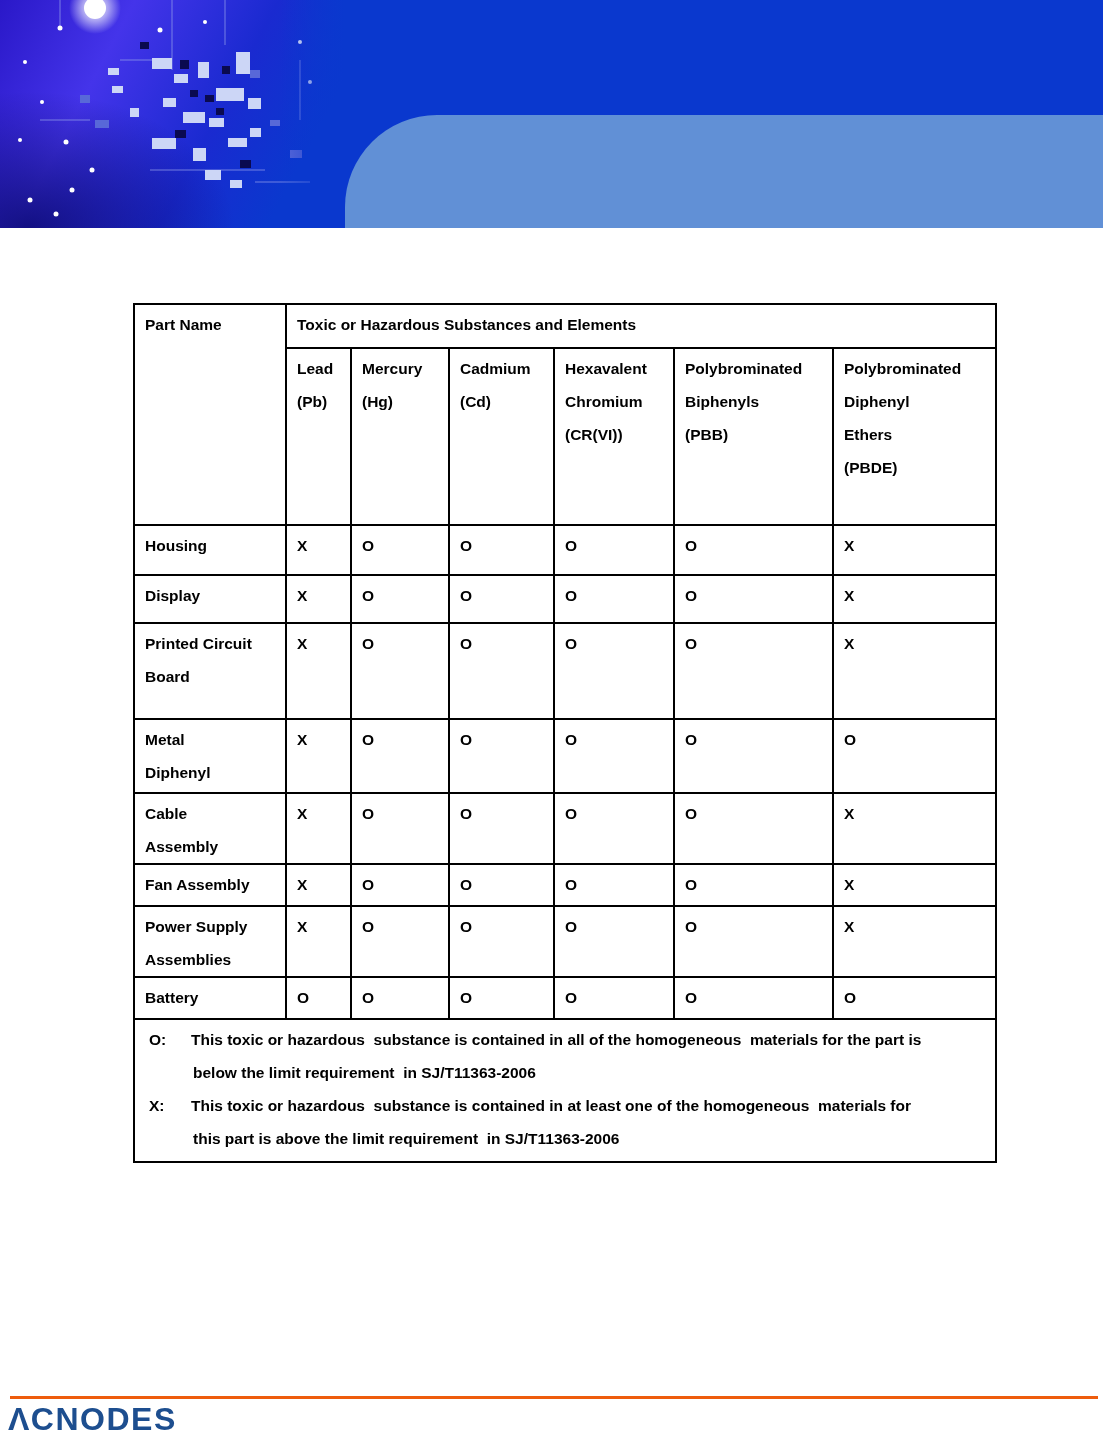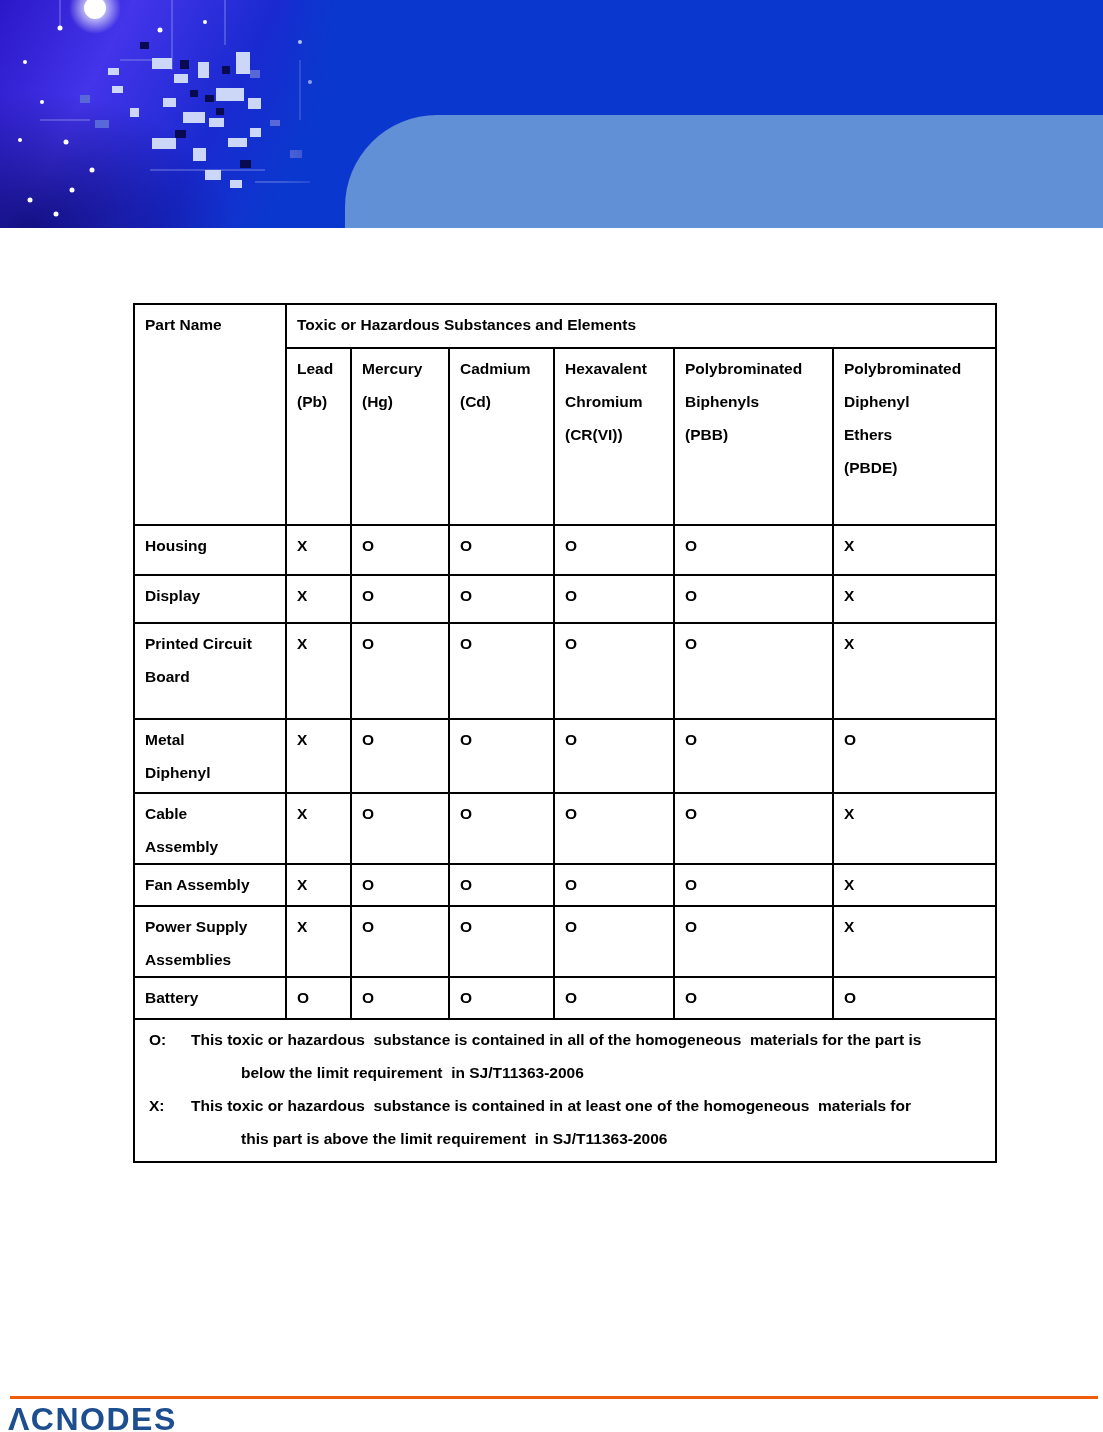--- a/index.html
+++ b/index.html
@@ -30,21 +30,21 @@
   }
   th.group-head { vertical-align:middle; padding-top:0; }
   th.part-head  { vertical-align:top; padding-top:5px; }
   td.val { font-size:14.5px; }
   .cl { min-height:0; }
 
   td.note-cell { padding:4px 6px 0 6px; font-size:14.5px; line-height:34px; }
   .note-line1 { display:flex; }
   .note-sym   { width:46px; flex:none; padding-left:4px; }
   .note-text  { white-space:pre-wrap; }
-  .note-line2 { margin-left:96px; white-space:pre-wrap; }
+  .note-line2 { margin-left:48px; white-space:pre-wrap; }
 
   
   .footer-line {
     position:absolute; left:10px; top:1396px; width:1088px; height:3px;
     background:#ee5c0c; border:none;
   }
   .logo {
     position:absolute; left:8px; top:1401px;
     font-size:32px; font-weight:bold; letter-spacing:1.5px;
     color:#1d4e8f; line-height:36px;

